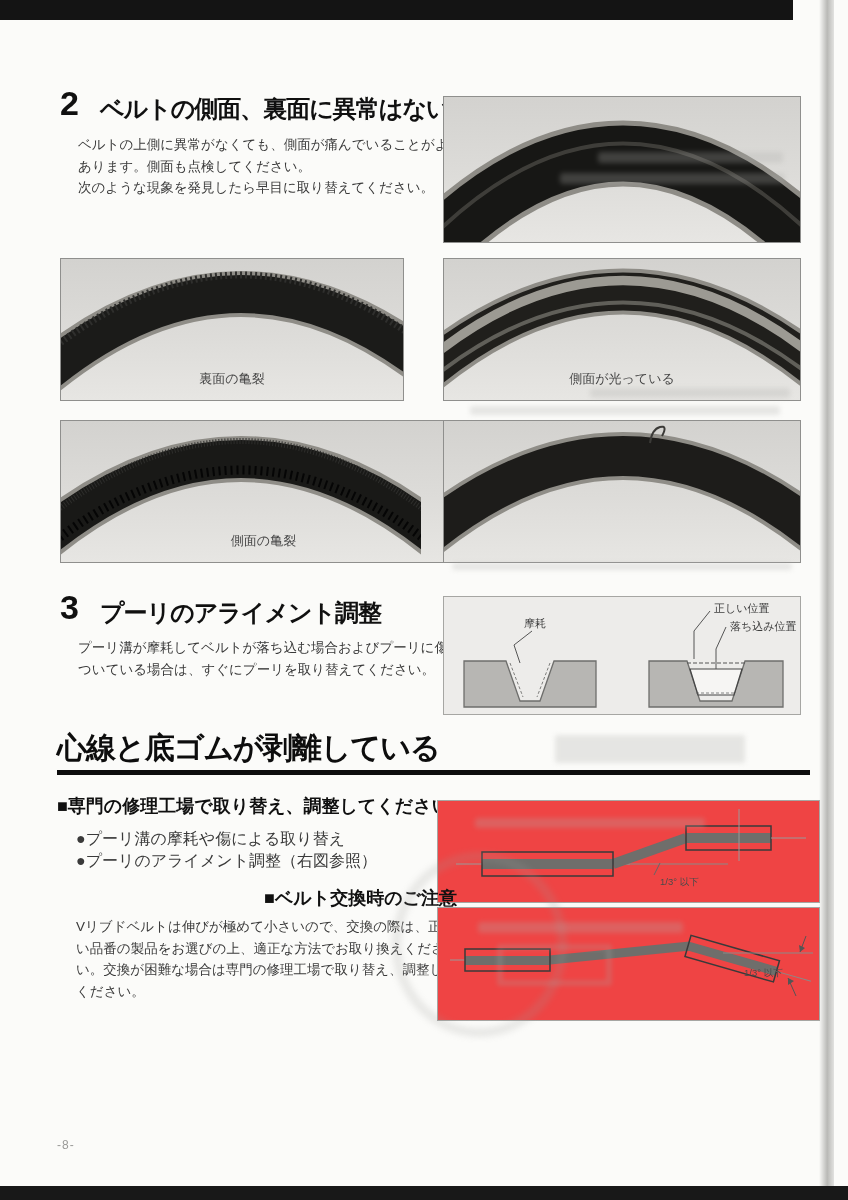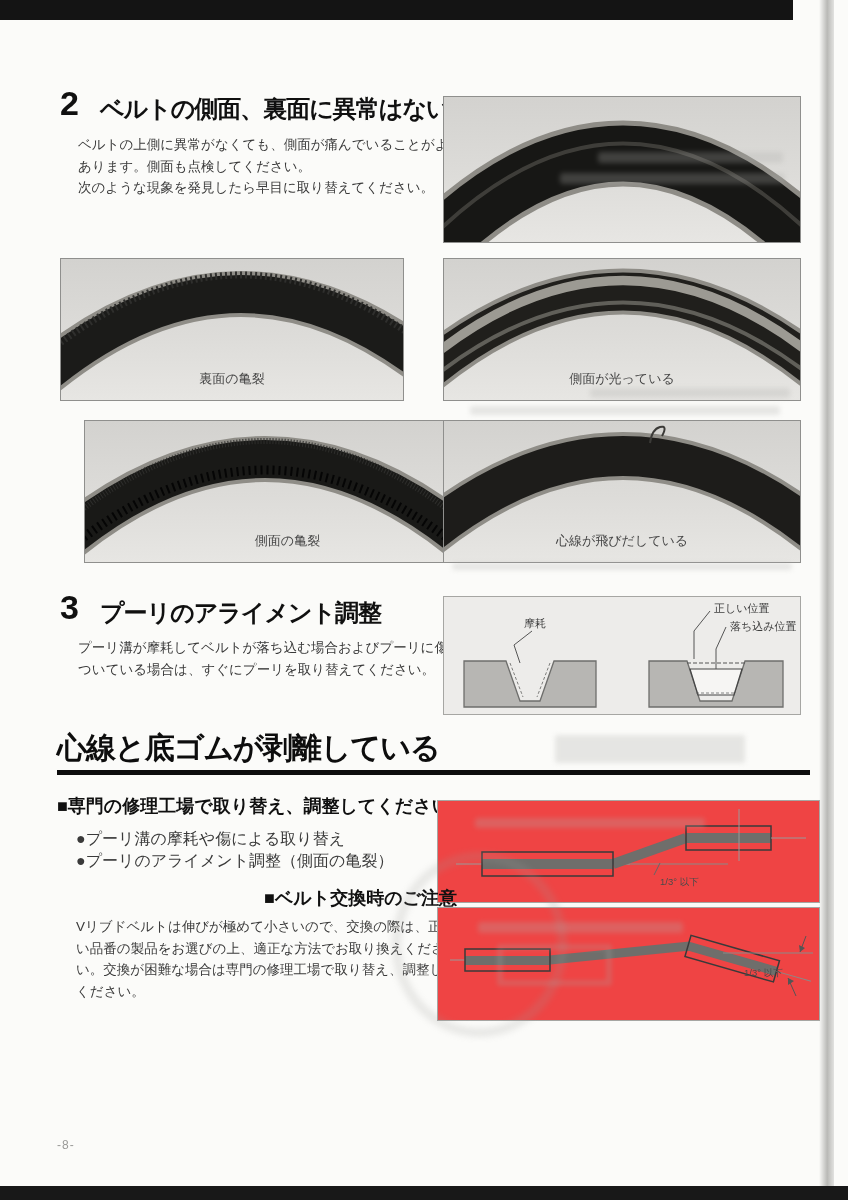--- a/index.html
+++ b/index.html
@@ -84,37 +84,36 @@
   <div class="abs photo" style="left:443px; top:258px; width:358px; height:143px;">
     <svg width="358" height="143" viewBox="0 0 358 143">
       <path d="M-20,115 Q179,-50 378,115" stroke="#8f8d87" stroke-width="46" fill="none"></path>
       <path d="M-20,115 Q179,-50 378,115" stroke="#201f1c" stroke-width="38" fill="none"></path>
       <path d="M-20,104 Q179,-61 378,104" stroke="#b3b0a8" stroke-width="9" fill="none" opacity=".85"></path>
       <path d="M-20,126 Q179,-39 378,126" stroke="#7c7a74" stroke-width="4" fill="none" opacity=".7"></path>
     </svg>
     <div class="caption" style="bottom:12px;">側面が光っている</div>
   </div>
 
-  <div class="abs photo" style="left:60px; top:420px; width:407px; height:143px;margin-left:24px;">
+  <div class="abs photo" style="left:60px; top:420px; width:407px; height:143px;">
     <svg width="360" height="143" viewBox="0 0 360 143">
       <path d="M-20,120 Q180,-44 380,120" stroke="#8f8d87" stroke-width="46" fill="none"></path>
       <path d="M-20,120 Q180,-44 380,120" stroke="#191917" stroke-width="38" fill="none"></path>
       <path d="M-20,131 Q180,-33 380,131" stroke="#050505" stroke-width="9" fill="none" stroke-dasharray="2 4"></path>
       <path d="M-20,102 Q180,-62 380,102" stroke="#2e2e2c" stroke-width="6" fill="none" stroke-dasharray="1 2"></path>
     </svg>
     <div class="caption" style="bottom:12px;">側面の亀裂</div>
   </div>
 
   <div class="abs photo" style="left:443px; top:420px; width:358px; height:143px;">
     <svg width="358" height="143" viewBox="0 0 358 143">
       <path d="M-22,118 Q179,-48 380,118" stroke="#8f8d87" stroke-width="48" fill="none"></path>
       <path d="M-22,118 Q179,-48 380,118" stroke="#1d1c1a" stroke-width="40" fill="none"></path>
       <path d="M206,22 q2,-14 10,-16 q8,-2 2,9" stroke="#3b3a37" stroke-width="2" fill="none"></path>
     </svg>
-    <div class="caption" style="bottom:12px;">心線が飛びだしている</div>
   </div>
 
   <div class="abs sec-num" style="left:60px; top:590px;">3</div>
   <div class="abs sec-title" style="left:100px; top:599px; width:400px;">プーリのアライメント調整</div>
   <div class="abs body-text" style="left:78px; top:637px; width:390px;">プーリ溝が摩耗してベルトが落ち込む場合およびプーリに傷がついている場合は、すぐにプーリを取り替えてください。</div>
 
   <div class="abs diagram" style="left:443px; top:596px; width:358px; height:119px;">
     <svg width="356" height="117" viewBox="0 0 356 117">
 
       <path d="M20,64 L62,64 L76,104 L96,104 L110,64 L152,64 L152,110 L20,110 Z" fill="#b7b6b3" stroke="#6e6e6c" stroke-width="1.3"></path>
@@ -132,21 +131,21 @@
       <text class="dlabel" x="270" y="15" text-anchor="start">正しい位置</text>
       <text class="dlabel" x="286" y="33" text-anchor="start">落ち込み位置</text>
     </svg>
   </div>
 
   <div class="abs big-title" style="left:57px; top:728px;">心線と底ゴムが剥離している</div>
   <div class="abs rule" style="left:57px; top:770px; width:753px; height:5px;"></div>
 
   <div class="abs subhead" style="left:57px; top:794px; width:430px;">■専門の修理工場で取り替え、調整してください。</div>
   <div class="abs bullet" style="left:76px; top:826px; width:380px;">●プーリ溝の摩耗や傷による取り替え</div>
-  <div class="abs bullet" style="left:76px; top:848px; width:380px;">●プーリのアライメント調整（側面の亀裂）</div>
+  <div class="abs bullet" style="left:76px; top:848px; width:380px;">●プーリのアライメント調整（右図参照）</div>
 
   <div class="abs diagram light" style="left:437px; top:800px; width:383px; height:103px;">
     <svg width="381" height="101" viewBox="0 0 381 101">
       <path d="M18,63 L192,63" stroke="#999" stroke-width="1"></path>
       <path d="M175,63 L290,63" stroke="#8a8a88" stroke-width="1"></path>
       <path d="M175,63 L248,37" stroke="#6f6e6b" stroke-width="10"></path>
       <rect x="44" y="58" width="131" height="10" fill="#6f6e6b"></rect>
       <rect x="44" y="51" width="131" height="24" fill="none" stroke="#3a3a3a" stroke-width="1.5"></rect>
       <rect x="248" y="32" width="85" height="10" fill="#6f6e6b"></rect>
       <rect x="248" y="25" width="85" height="24" fill="none" stroke="#3a3a3a" stroke-width="1.5"></rect>

